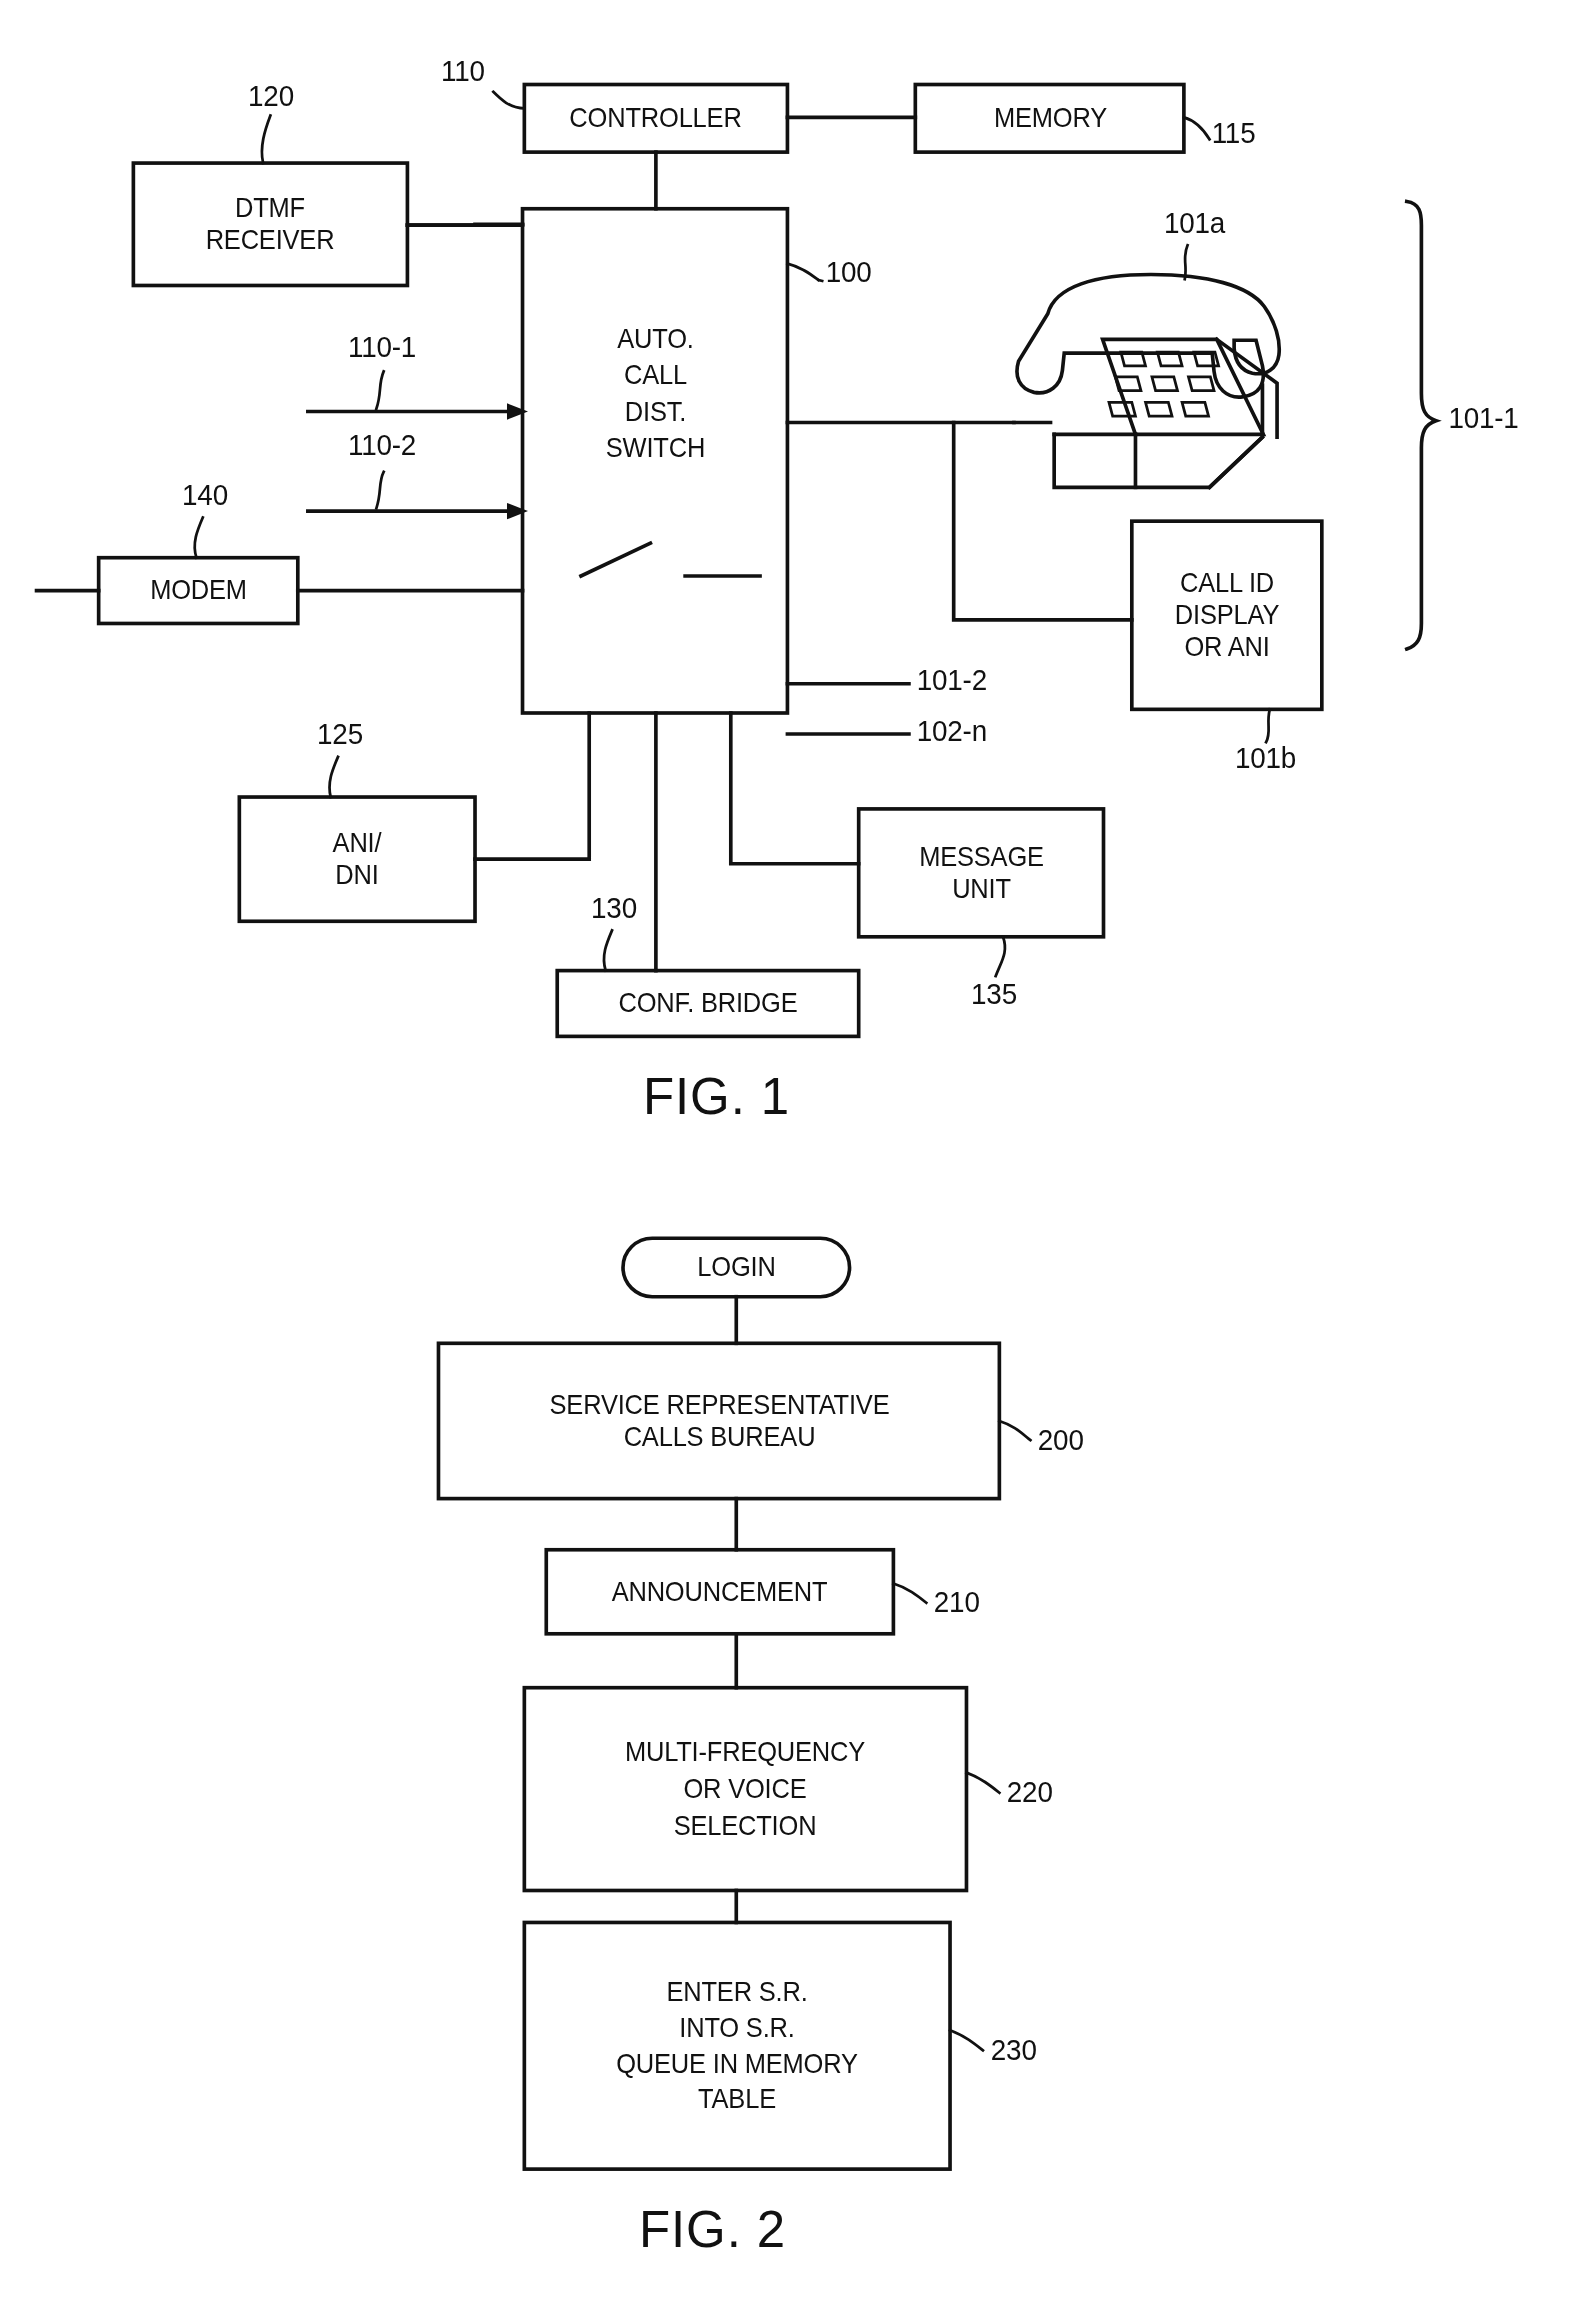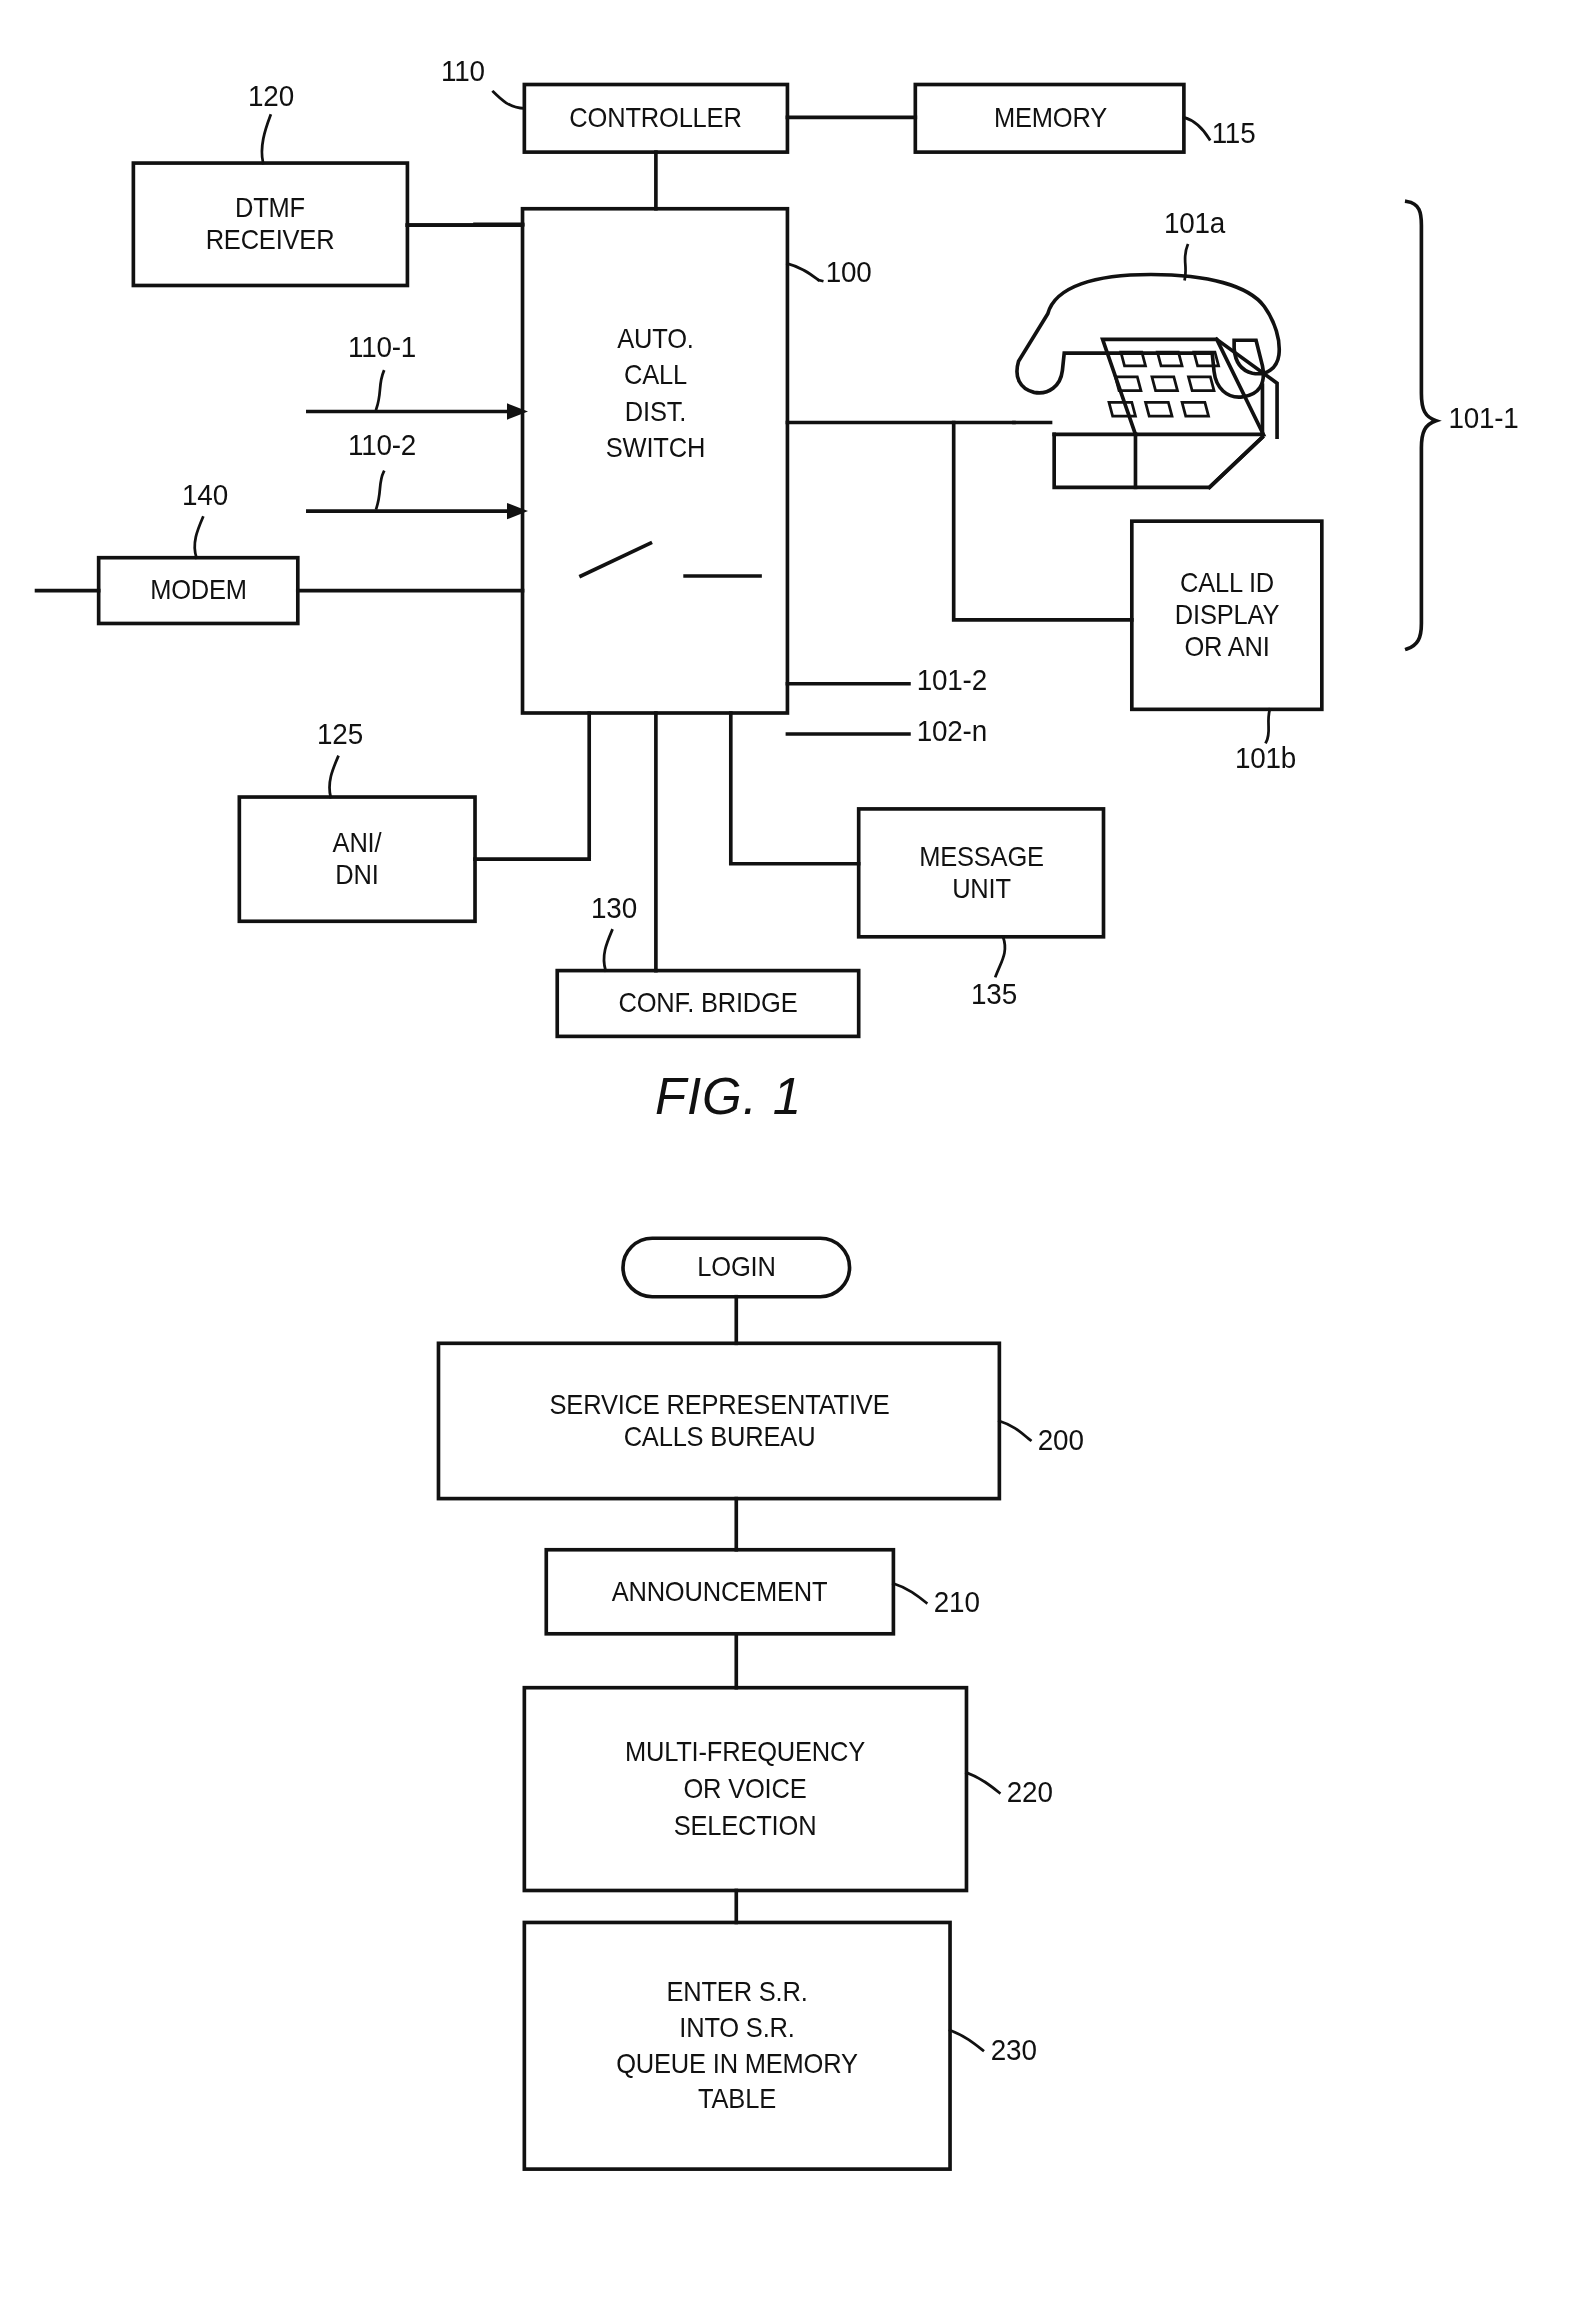--- a/index.html
+++ b/index.html
@@ -251,21 +251,21 @@
   <div class="lbl reftext" style="left:914px; top:683px; width:137px; text-align:left; transform:translateY(-19px) scaleX(0.96);">101-2</div>
 
   <div class="lbl reftext" style="left:914px; top:734px; width:137px; text-align:left; transform:translateY(-19px) scaleX(0.96);">102-n</div>
 
   <div class="lbl reftext" style="left:1149px; top:207px; width:91px;">101a</div>
 
   <div class="lbl reftext" style="left:1215px; top:742px; width:101px;">101b</div>
 
   <div class="lbl reftext" style="left:1446px; top:402px; width:119px; text-align:left;">101-1</div>
 
-  <div class="lbl figtext" style="left:564px; top:1067px; width:329px;font-style:italic;">FIG. 1</div>
+  <div class="lbl figtext" style="left:552px; top:1067px; width:329px;">FIG. 1</div>
 
   <div class="lbl boxtext centerbox" style="left:623px; top:1238px; width:227px; height:58px;">LOGIN</div>
 
   <div class="lbl boxtext centerbox" style="left:439px; top:1343px; width:561px; height:155px; white-space:pre-line;">SERVICE REPRESENTATIVE
 CALLS BUREAU</div>
 
   <div class="lbl boxtext centerbox" style="left:546px; top:1550px; width:347px; height:84px;">ANNOUNCEMENT</div>
 
   <div class="lbl boxtext centerbox" style="left:524px; top:1688px; width:442px; height:203px; white-space:pre-line; line-height:1.34;">MULTI-FREQUENCY
 OR VOICE
@@ -277,15 +277,16 @@
 TABLE</div>
 
   <div class="lbl reftext" style="left:1036px; top:1424px; width:91px; text-align:left;">200</div>
 
   <div class="lbl reftext" style="left:932px; top:1586px; width:91px; text-align:left;">210</div>
 
   <div class="lbl reftext" style="left:1005px; top:1776px; width:91px; text-align:left;">220</div>
 
   <div class="lbl reftext" style="left:989px; top:2034px; width:91px; text-align:left;">230</div>
 
+  <div class="lbl figtext" style="left:548px; top:2200px; width:329px;">FIG. 2</div>
 
 </div>
 
 
 </body></html>

